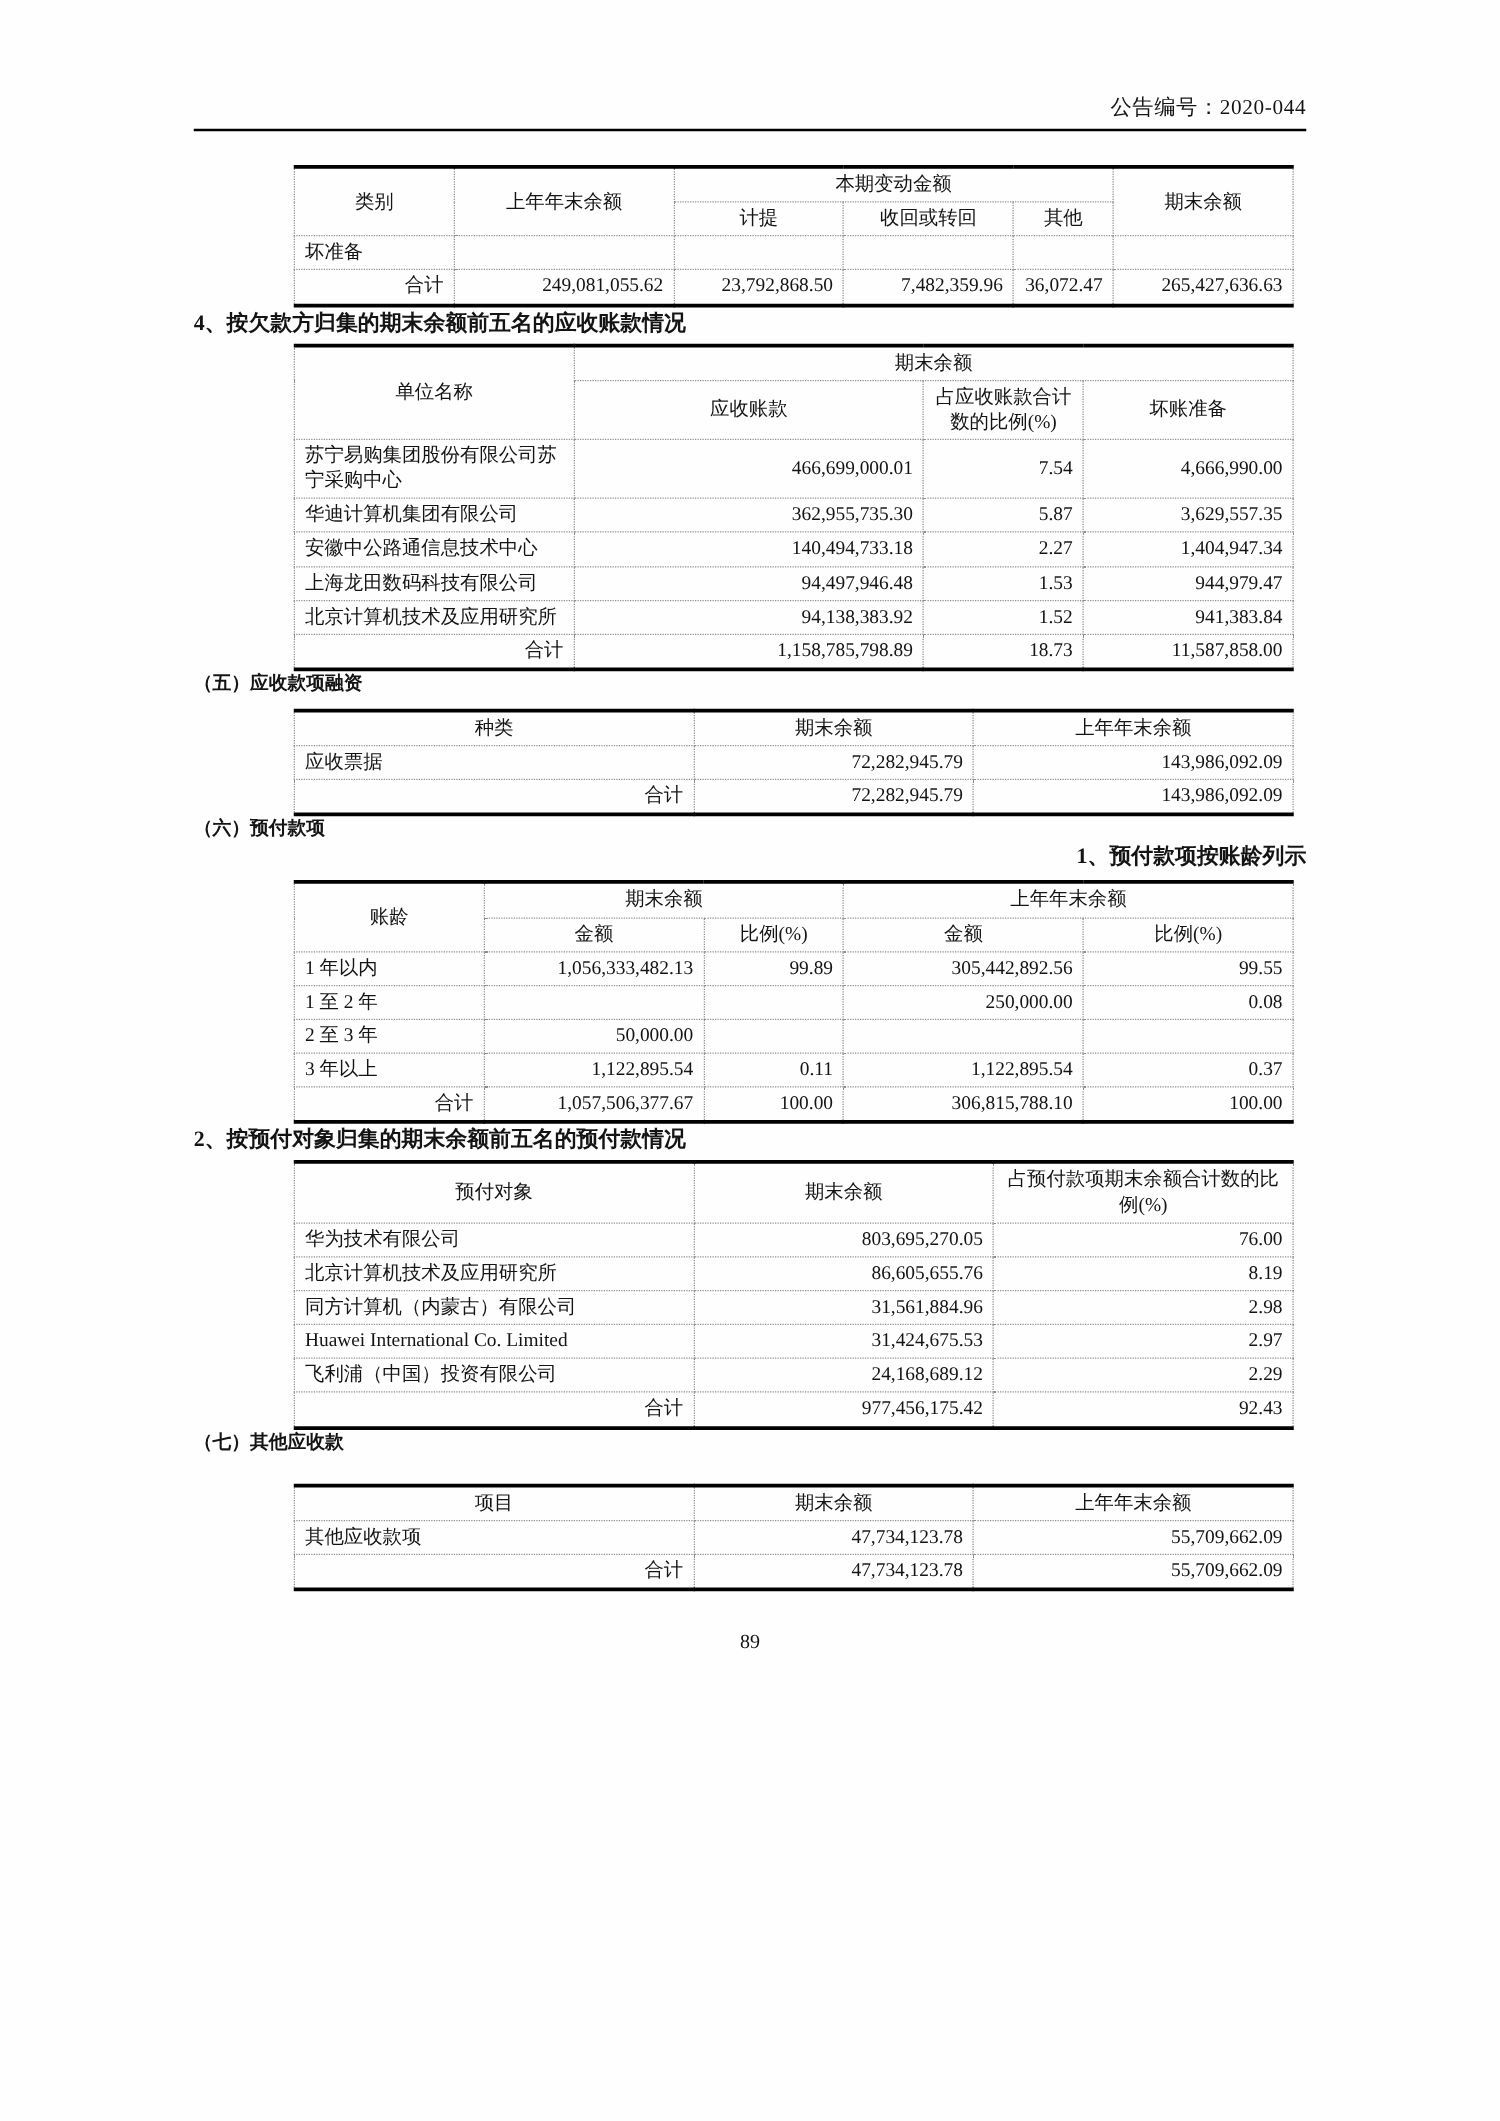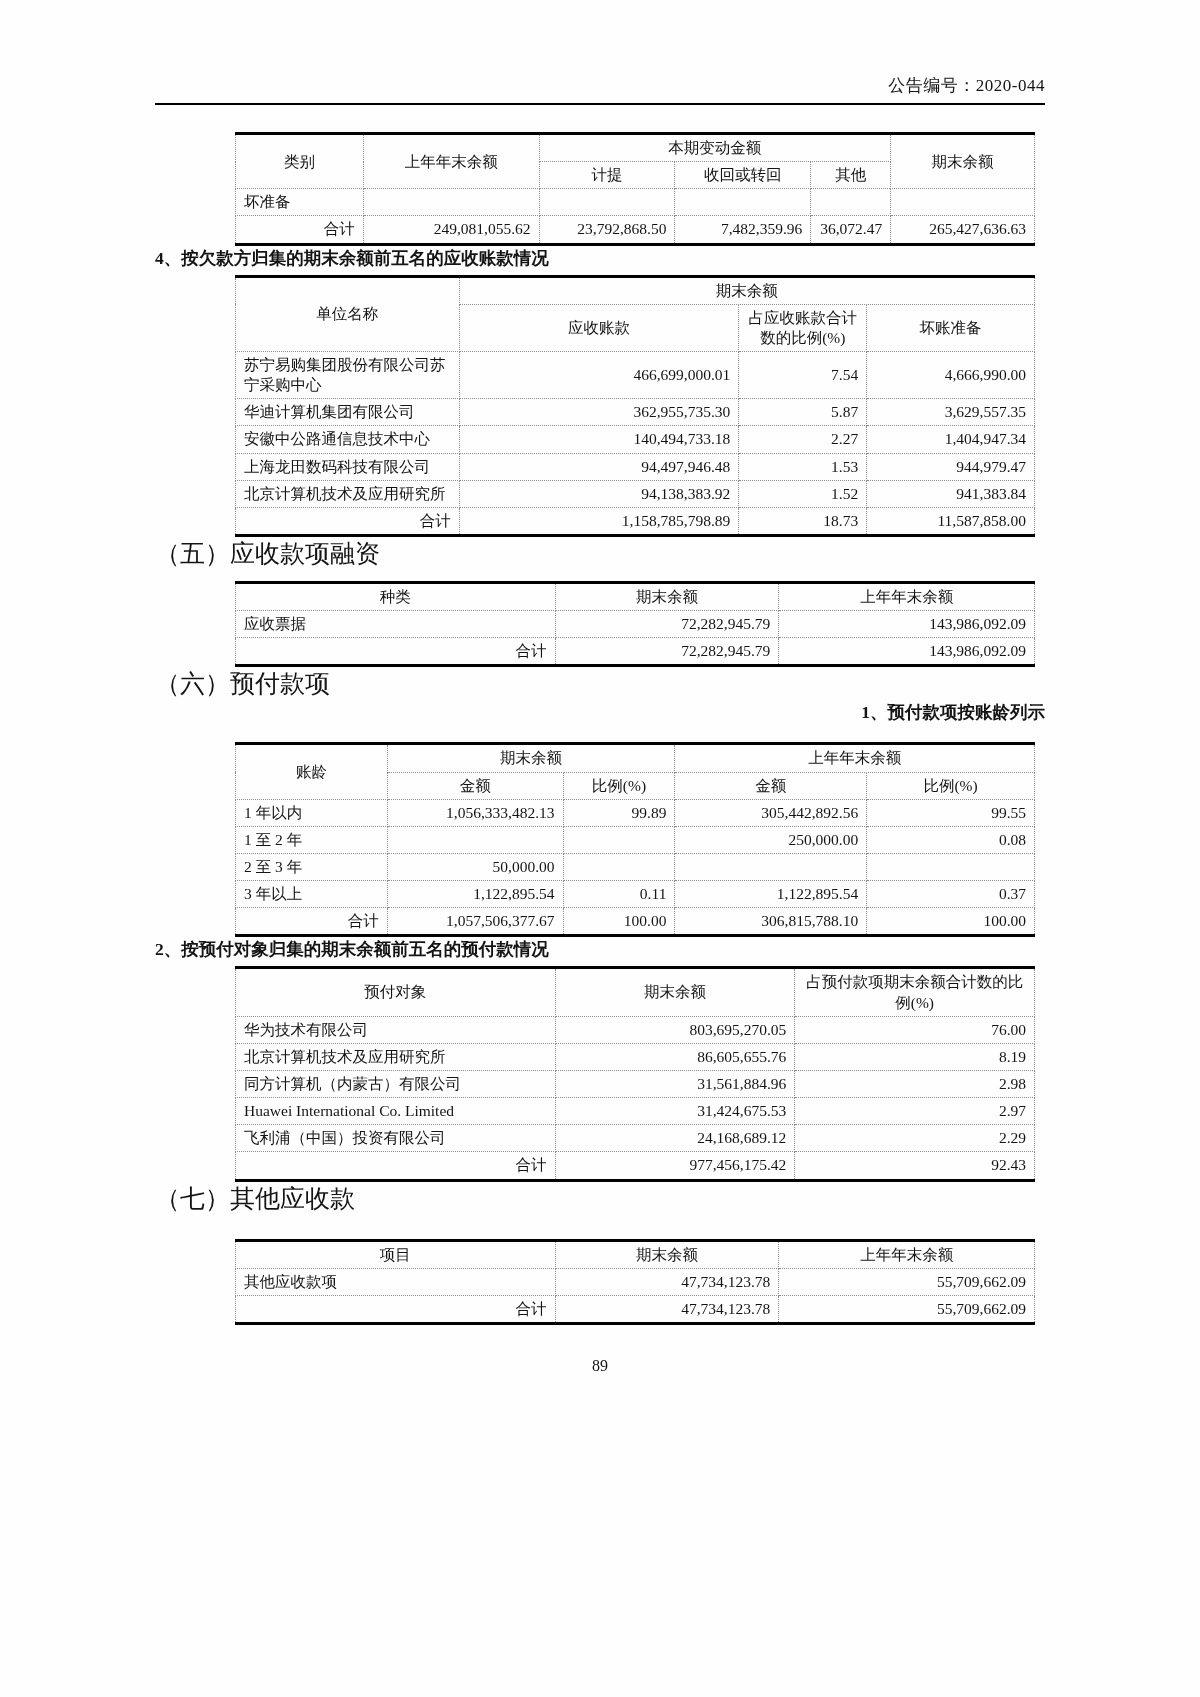--- a/index.html
+++ b/index.html
@@ -8,21 +8,21 @@
     font-family:"Liberation Serif","DejaVu Serif",serif;
     color:#141414;-webkit-font-smoothing:antialiased;
   }
   .page{position:relative;width:1200px;height:1697px;overflow:hidden;background:#fefefe;}
   .content{padding:0 155px;}
   .doc-num{padding-top:74px;text-align:right;font-size:17px;letter-spacing:.5px;}
   .header-rule{margin-top:6px;border-bottom:2px solid #000;height:0;}
   .indent1{margin-left:20px;}
   .indent2{margin-left:80px;}
   .indent3{margin-left:93px;}
-  h2.sec{font-size:25px;font-weight:normal;margin:0;}
+  h2.sec{font-size:15px;font-weight:bold;margin:0;}
   h3.sub{font-size:17.5px;font-weight:bold;margin:0;}
   table.tbl{
     border-collapse:collapse;table-layout:fixed;width:800px;
     font-size:15.5px;line-height:1.3;
     border-top:3px solid #000;border-bottom:3px solid #000;
   }
   .tbl th,.tbl td{
     border:1px dotted #8e8e8e;
     padding:3px 8px;font-weight:normal;vertical-align:middle;
     overflow:hidden;
@@ -33,21 +33,21 @@
   .ctr{text-align:right;}
   .rowh{height:21px;}
   .page-num{margin-top:32px;text-align:center;font-size:16px;}
   .mt-table1{margin-top:27px;}
   .mt-s4title{margin-top:72px;}
   .mt-s4table{margin-top:5px;}
   .mt-s5head{margin-top:36px;}
   .mt-s5table{margin-top:11px;}
   .mt-s6head{margin-top:56px;}
   .mt-sub1{margin-top:18px;text-align:right;}
-  .mt-sub1table{margin-top:18px;}
+  .mt-sub1table{margin-top:8px;}
   .mt-sub2{margin-top:50px;}
   .mt-sub2table{margin-top:5px;}
   .mt-s7head{margin-top:42px;}
   .mt-s7table{margin-top:24px;}
 </style>
 </head>
 <body>
 
 <div class="page">
   <div class="content">

